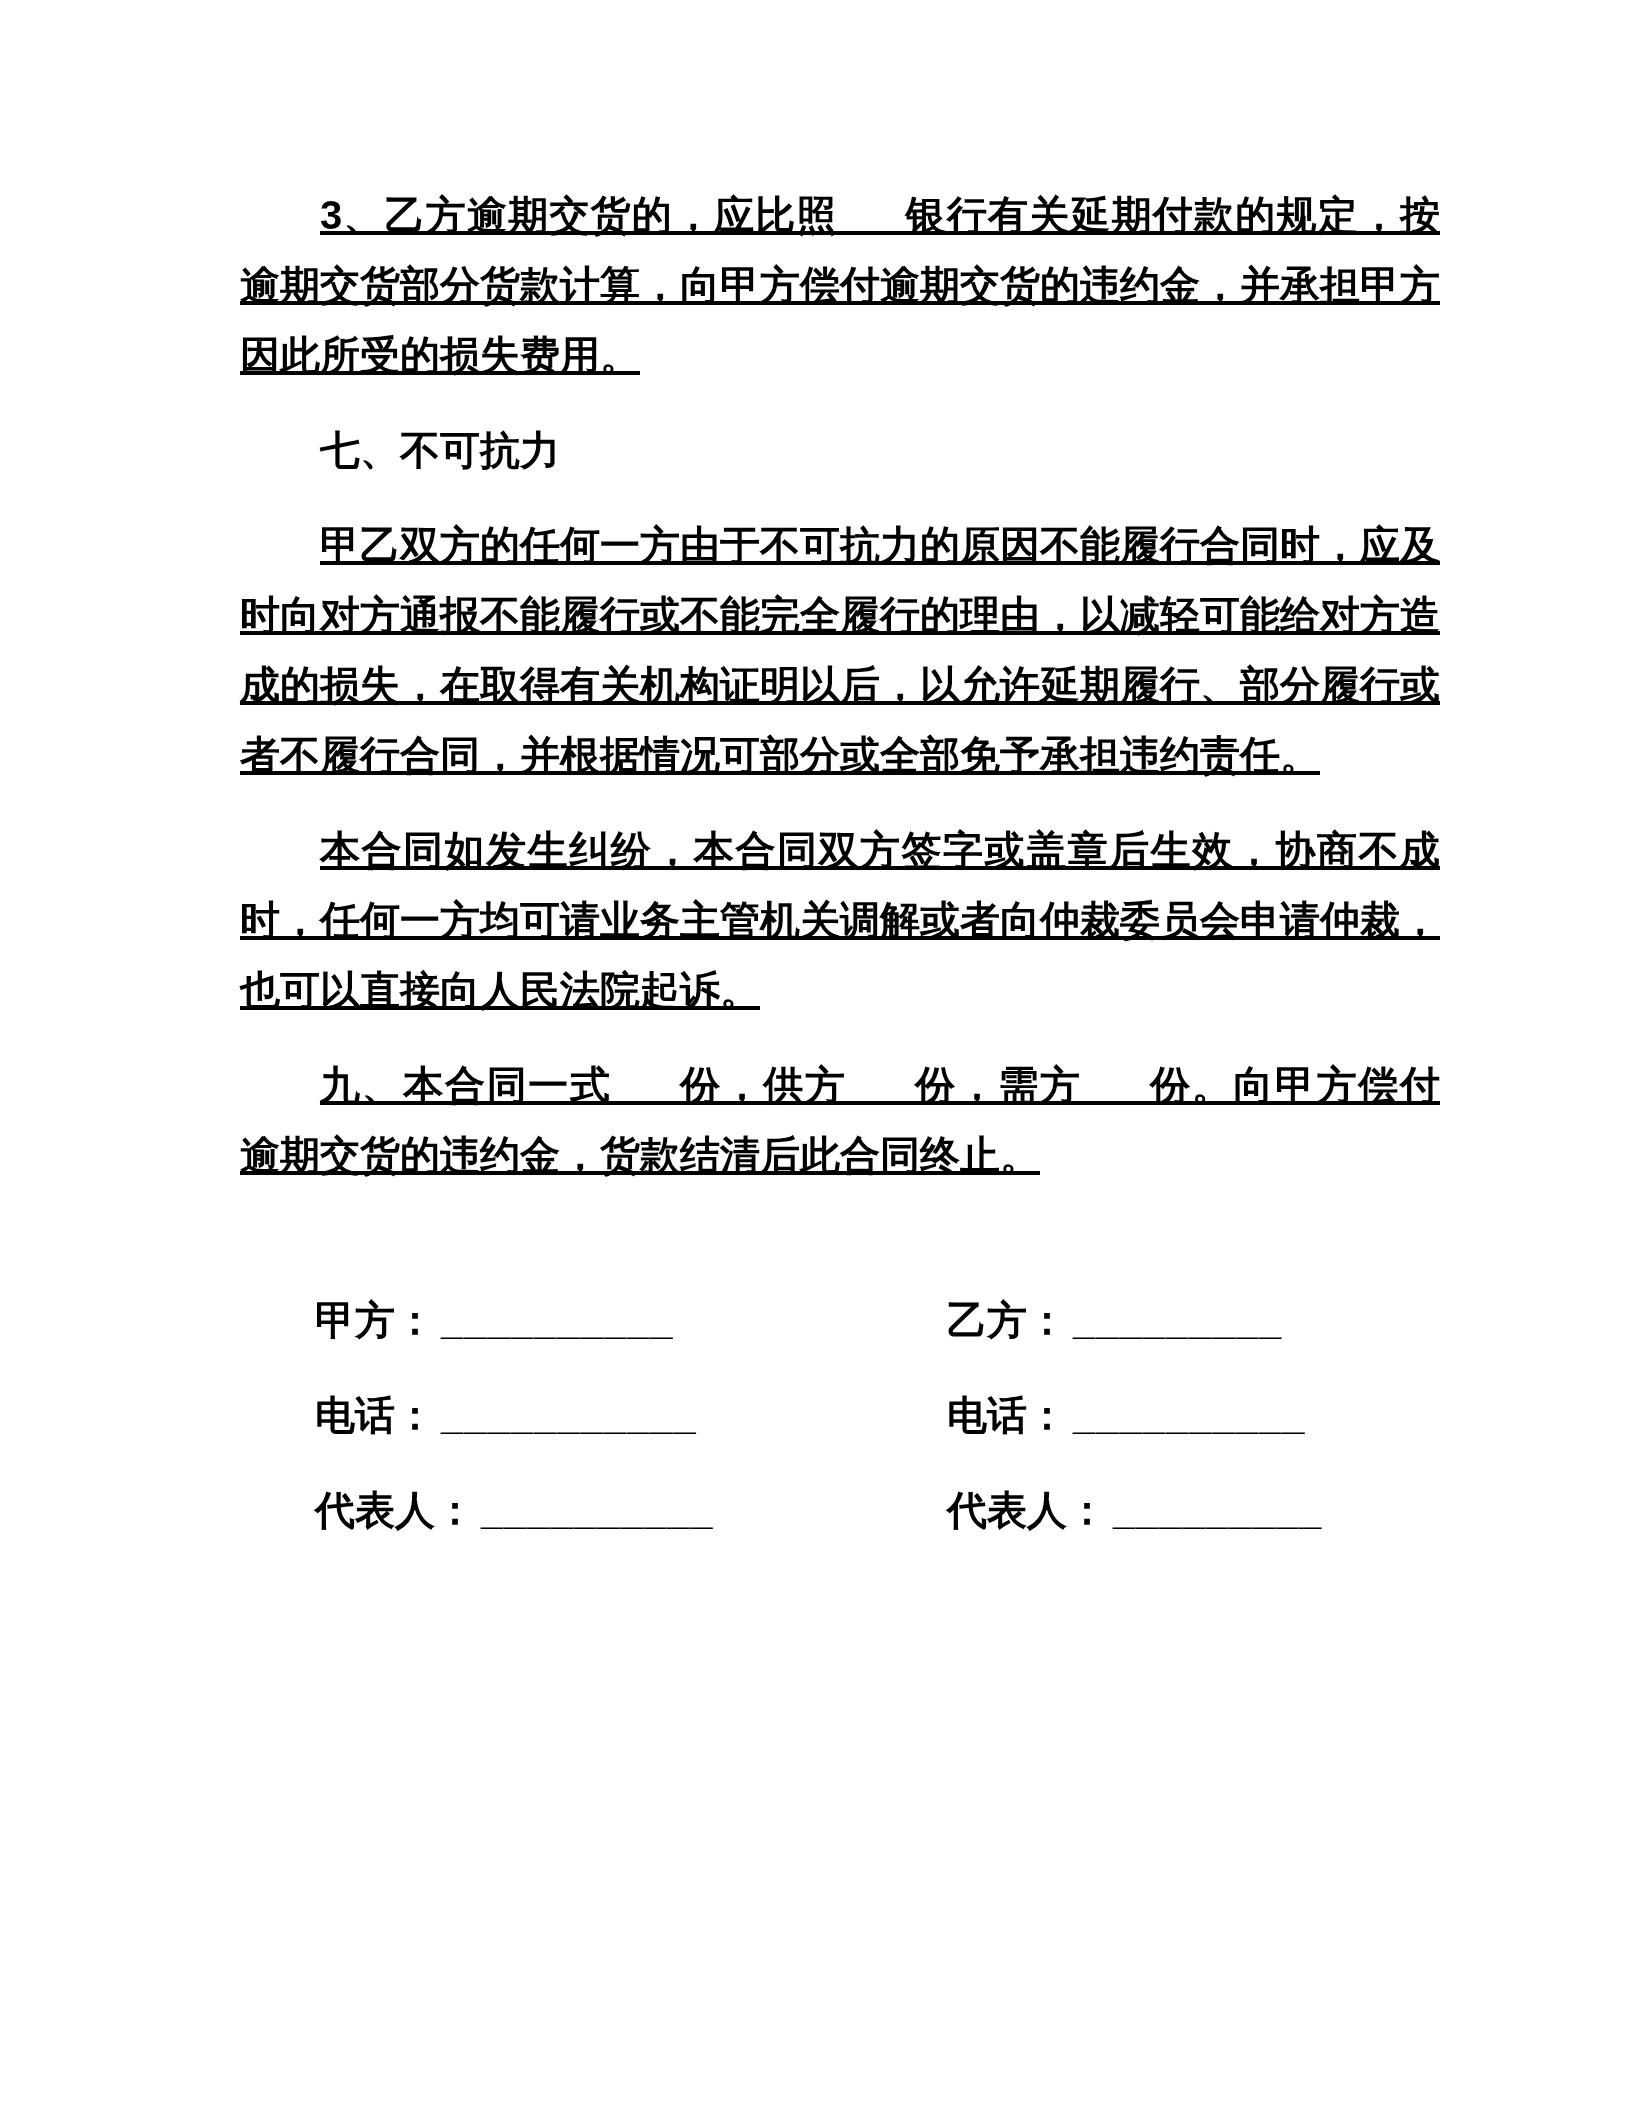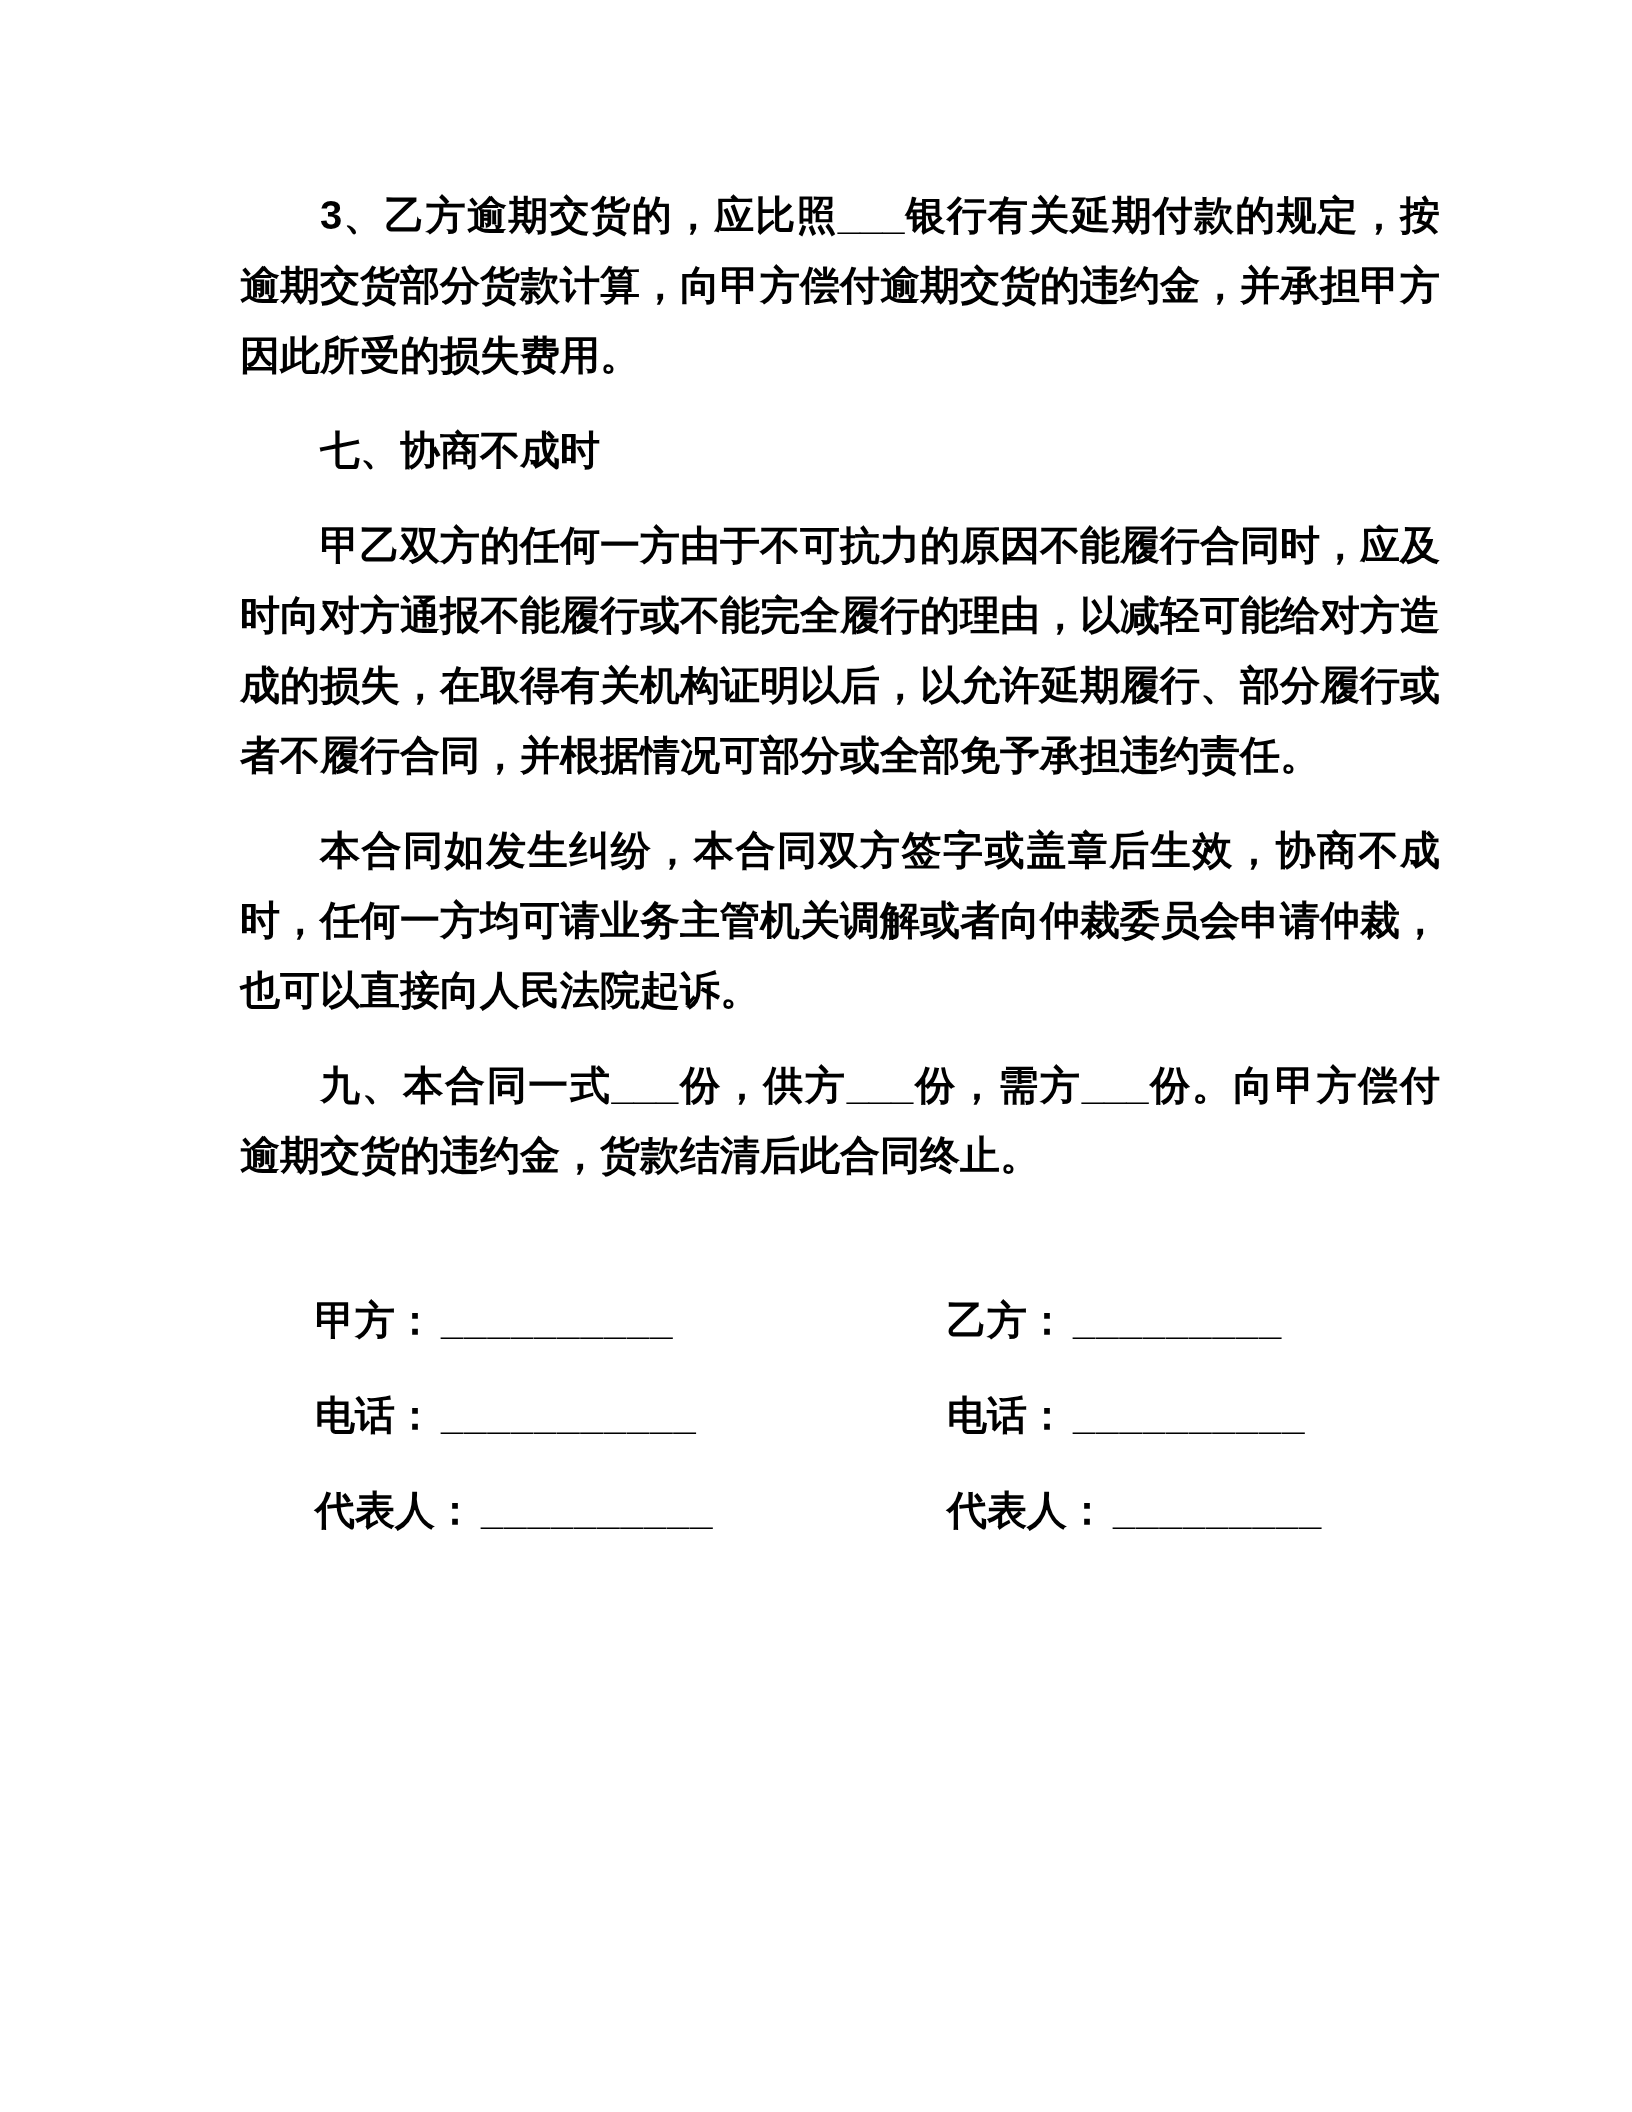--- a/index.html
+++ b/index.html
@@ -25,20 +25,21 @@
     font-weight: 700;
     overflow: hidden;
   }
   .para {
     margin: 0 0 25px 0;
     text-indent: 2em;
     text-align: justify;
     text-justify: inter-ideograph;
     word-break: break-all;
     overflow-wrap: break-word;
+    text-decoration: underline;
   }
   .heading {
     margin: 0 0 25px 0;
     text-indent: 2em;
   }
   .sig-block {
     margin-top: 95px;
   }
   .sig-row {
     display: flex;
@@ -58,21 +59,21 @@
     letter-spacing: 1px;
   }
 </style>
 </head>
 <body>
 
 <div class="page">
 
   <p class="para">3、乙方逾期交货的，应比照___银行有关延期付款的规定，按逾期交货部分货款计算，向甲方偿付逾期交货的违约金，并承担甲方因此所受的损失费用。</p>
 
-  <p class="heading">七、协商不成时</p>
+  <p class="heading">七、不可抗力</p>
 
   <p class="para">甲乙双方的任何一方由于不可抗力的原因不能履行合同时，应及时向对方通报不能履行或不能完全履行的理由，以减轻可能给对方造成的损失，在取得有关机构证明以后，以允许延期履行、部分履行或者不履行合同，并根据情况可部分或全部免予承担违约责任。</p>
 
 
 
   <p class="para">本合同如发生纠纷，本合同双方签字或盖章后生效，协商不成时，任何一方均可请业务主管机关调解或者向仲裁委员会申请仲裁，也可以直接向人民法院起诉。</p>
 
   <p class="para">九、本合同一式___份，供方___份，需方___份。向甲方偿付逾期交货的违约金，货款结清后此合同终止。</p>
 
   <div class="sig-block">

